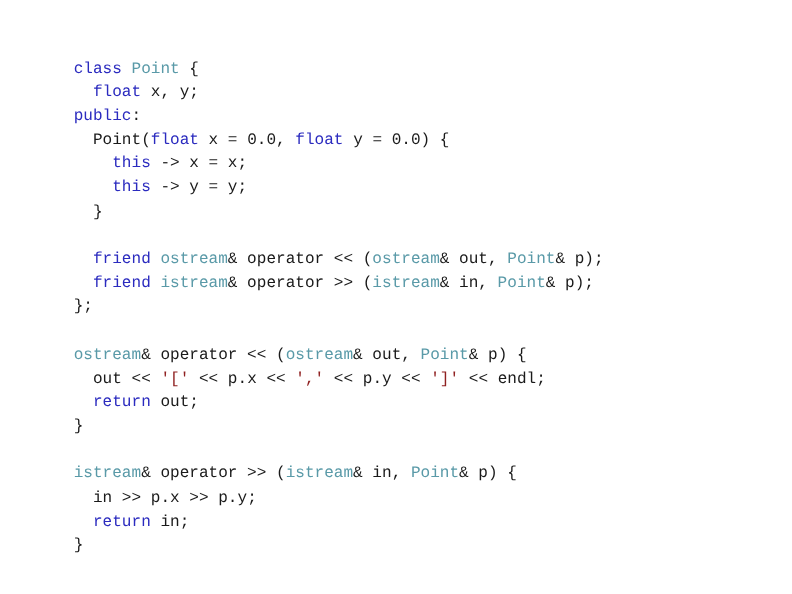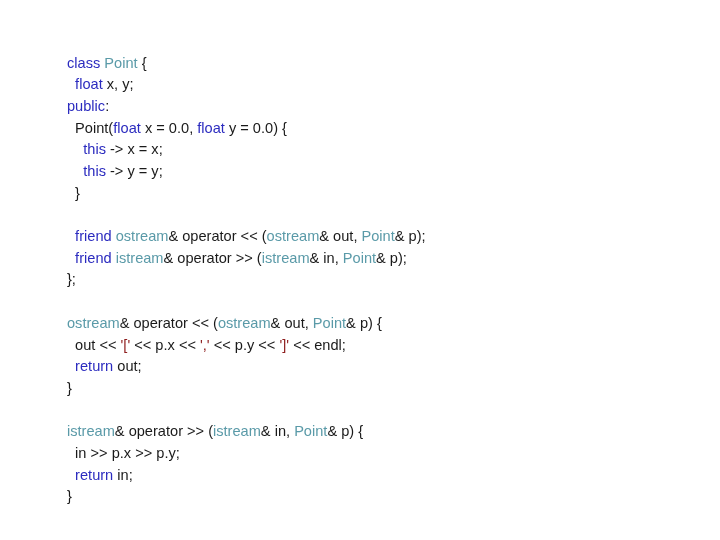--- a/index.html
+++ b/index.html
@@ -19,21 +19,21 @@
     width: 720px;
     height: 540px;
     background: #ffffff;
   }
 
   #code-listing {
     position: absolute;
     left: 67px;
     top: 38px;
     width: 620px;
-    font-family: Liberation Sans, sans-serif;
+    font-family: Liberation Mono, monospace;
     font-size: 14.6px;
     line-height: 21.7px;
     letter-spacing: 0px;
     white-space: pre;
     color: #1a1a1a;
   }
 
   .code-line {
     height: 21.7px;
     white-space: pre;

